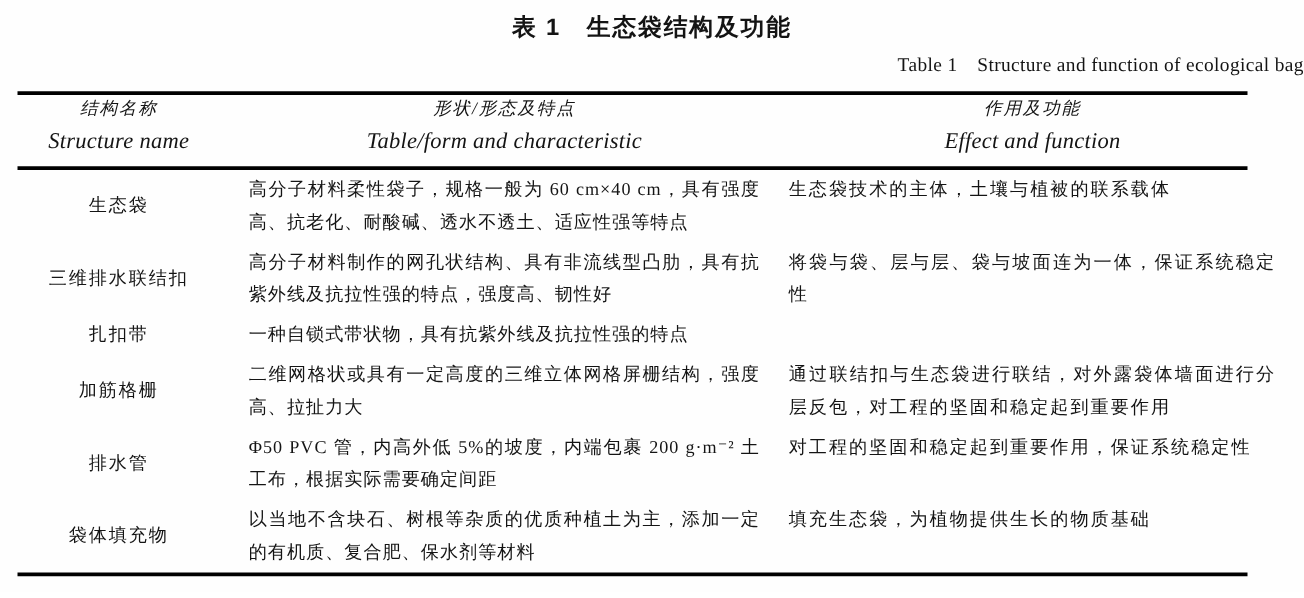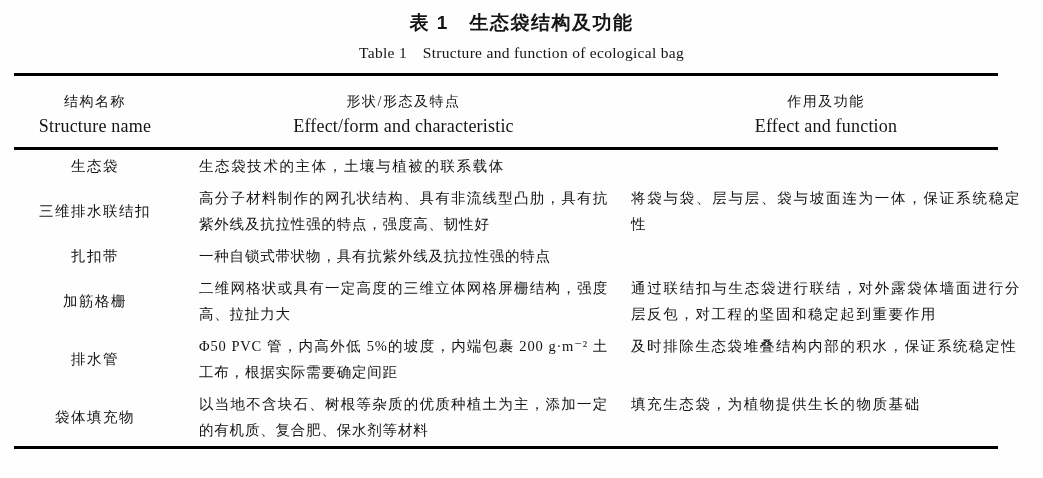--- a/index.html
+++ b/index.html
@@ -16,41 +16,42 @@
   }
   .title-zh {
     text-align: center;
     font-family: "Liberation Sans", "DejaVu Sans", sans-serif;
     font-weight: bold;
     font-size: 19px;
     line-height: 22px;
     letter-spacing: 1.5px;
   }
   .title-en {
-    text-align: center;
+    text-align: right;
     font-size: 15.5px;
     line-height: 19px;
     margin-top: 9px;
     letter-spacing: 0.3px;
   }
   .tbl {
     margin: 11px 0 0 14px;
     width: 984px;
     border-top: 3px solid #000;
     border-bottom: 3px solid #000;
   }
   .grid-row {
     display: grid;
     grid-template-columns: 162px 409px 390px;
     column-gap: 23px;
     align-items: start;
   }
   .hdr {
     border-bottom: 3px solid #000;
-    padding: 14px 0 9px 0;
+    padding: 0 0 9px 0;
+    font-style: italic;
   }
   .hdr .hcell { text-align: center; }
   .hdr .zh {
     font-size: 14px;
     line-height: 24px;
     letter-spacing: 1.5px;
   }
   .hdr .en {
     font-size: 18px;
     line-height: 24px;
@@ -85,30 +86,31 @@
 
   <div class="tbl">
 
     <div class="grid-row hdr">
       <div class="hcell">
         <div class="zh">结构名称</div>
         <div class="en">Structure name</div>
       </div>
       <div class="hcell">
         <div class="zh">形状/形态及特点</div>
-        <div class="en">Effect/form and characteristic</div>
+        <div class="en">Table/form and characteristic</div>
       </div>
       <div class="hcell">
         <div class="zh">作用及功能</div>
         <div class="en">Effect and function</div>
       </div>
     </div>
 
     <div class="grid-row row">
       <div class="cell cell-name">生态袋</div>
+      <div class="cell cell-shape">高分子材料柔性袋子，规格一般为 60 cm×40 cm，具有强度高、抗老化、耐酸碱、透水不透土、适应性强等特点</div>
       <div class="cell cell-effect">生态袋技术的主体，土壤与植被的联系载体</div>
     </div>
 
     <div class="grid-row row">
       <div class="cell cell-name">三维排水联结扣</div>
       <div class="cell cell-shape">高分子材料制作的网孔状结构、具有非流线型凸肋，具有抗紫外线及抗拉性强的特点，强度高、韧性好</div>
       <div class="cell cell-effect">将袋与袋、层与层、袋与坡面连为一体，保证系统稳定性</div>
     </div>
 
     <div class="grid-row row">
@@ -118,21 +120,21 @@
 
     <div class="grid-row row">
       <div class="cell cell-name">加筋格栅</div>
       <div class="cell cell-shape">二维网格状或具有一定高度的三维立体网格屏栅结构，强度高、拉扯力大</div>
       <div class="cell cell-effect">通过联结扣与生态袋进行联结，对外露袋体墙面进行分层反包，对工程的坚固和稳定起到重要作用</div>
     </div>
 
     <div class="grid-row row">
       <div class="cell cell-name">排水管</div>
       <div class="cell cell-shape">Φ50 PVC 管，内高外低 5%的坡度，内端包裹 200 g·m⁻² 土工布，根据实际需要确定间距</div>
-      <div class="cell cell-effect">及时排除生态袋堆叠结构内部的积水，保证系统稳定性</div>
+      <div class="cell cell-effect">对工程的坚固和稳定起到重要作用，保证系统稳定性</div>
     </div>
 
     <div class="grid-row row">
       <div class="cell cell-name">袋体填充物</div>
       <div class="cell cell-shape">以当地不含块石、树根等杂质的优质种植土为主，添加一定的有机质、复合肥、保水剂等材料</div>
       <div class="cell cell-effect">填充生态袋，为植物提供生长的物质基础</div>
     </div>
 
   </div>
 </div>

